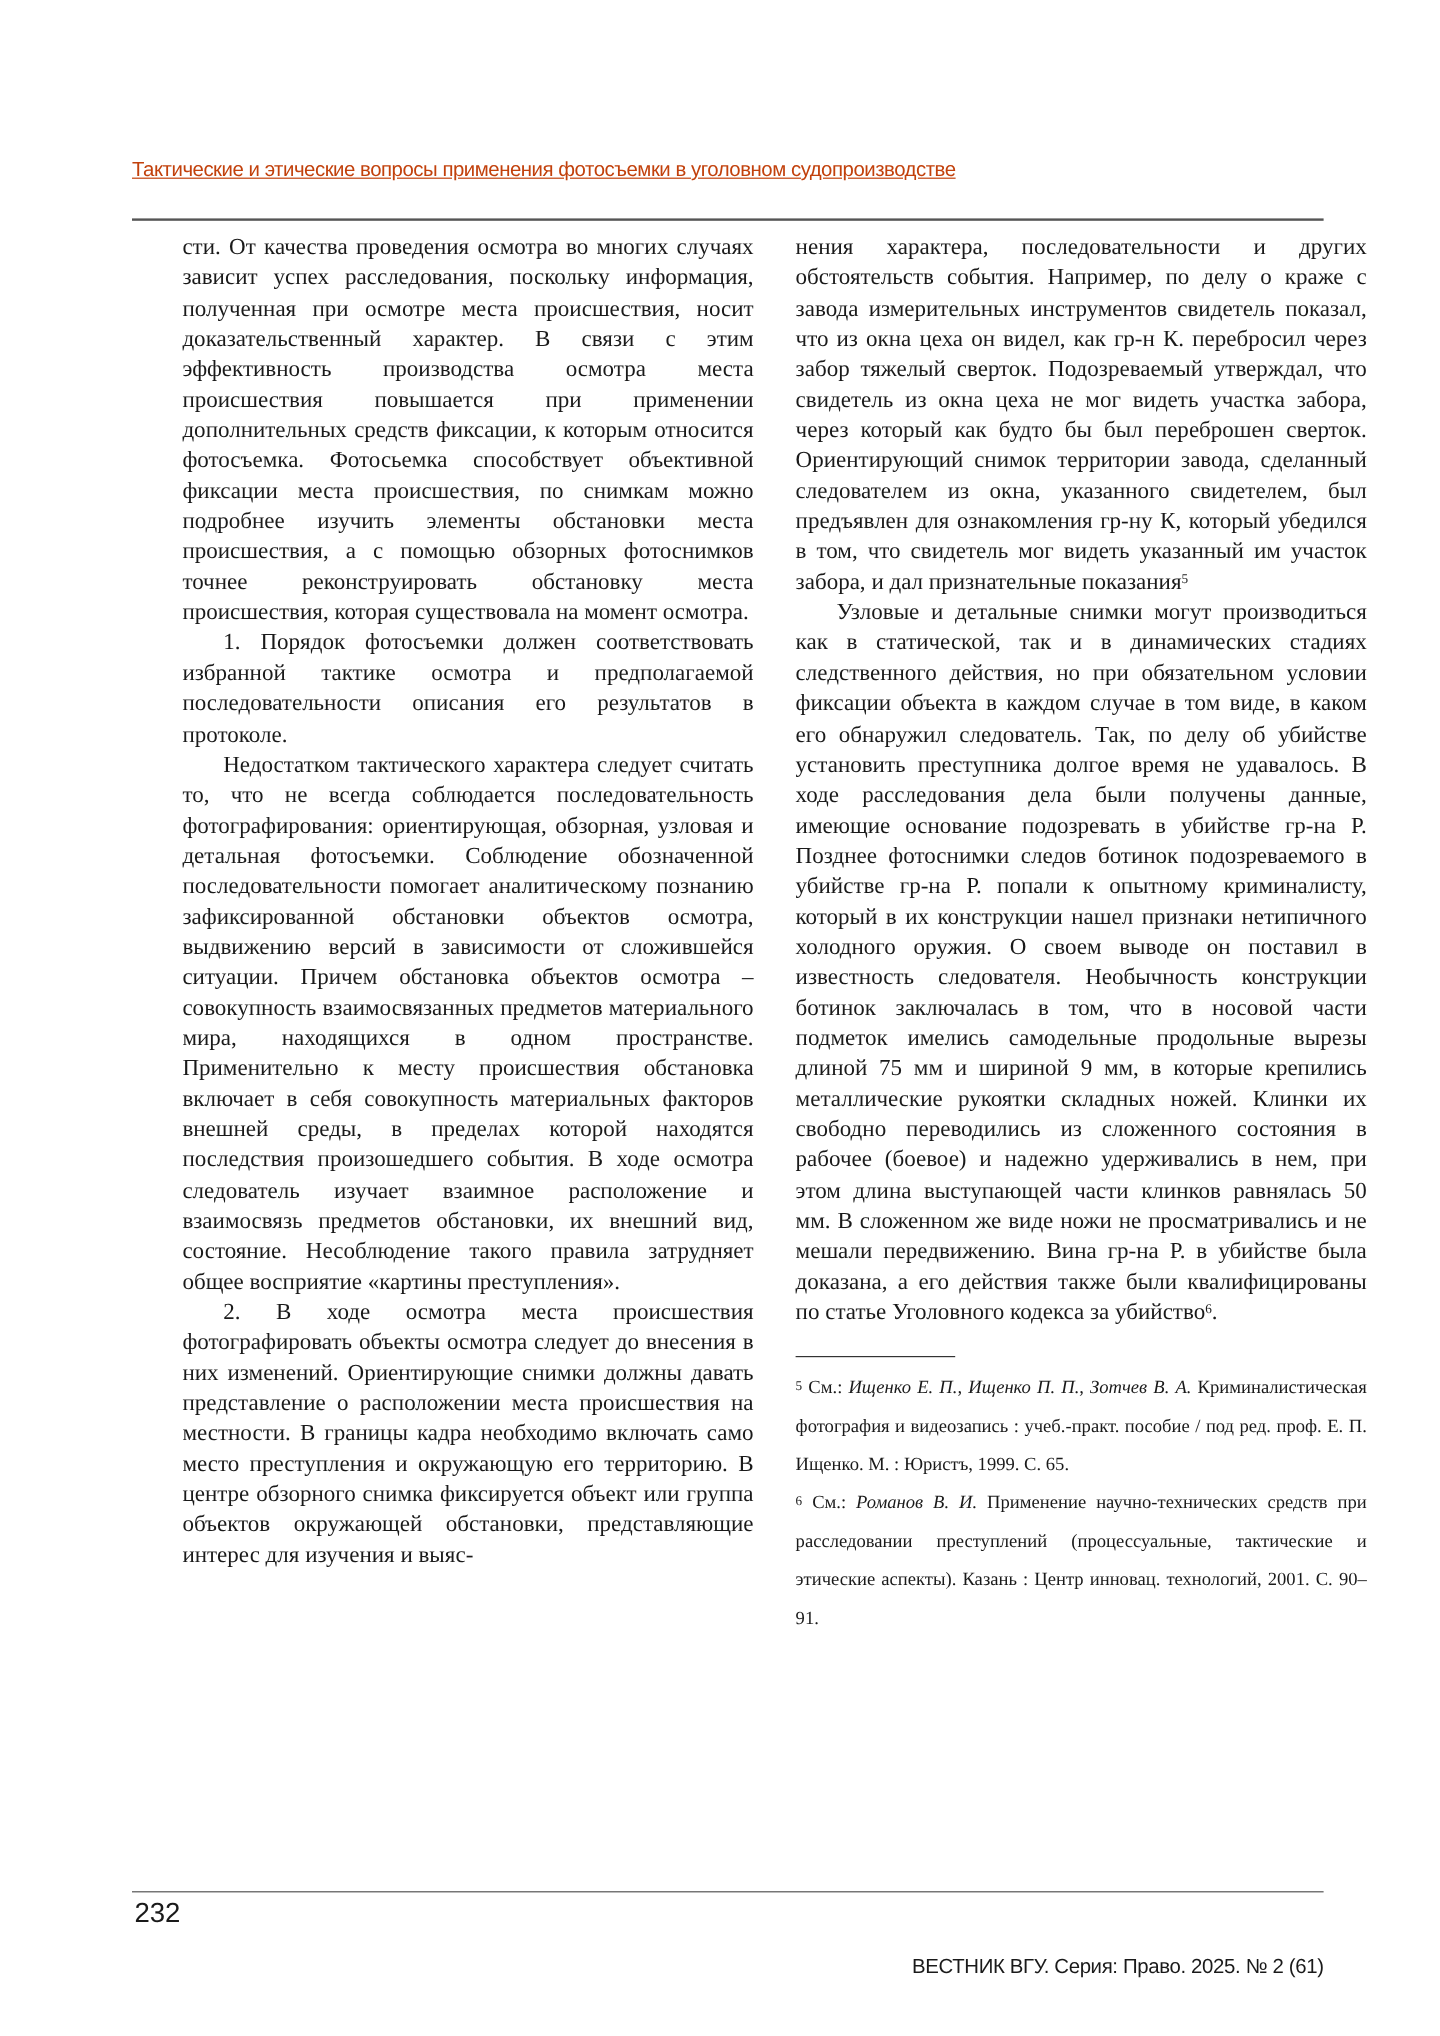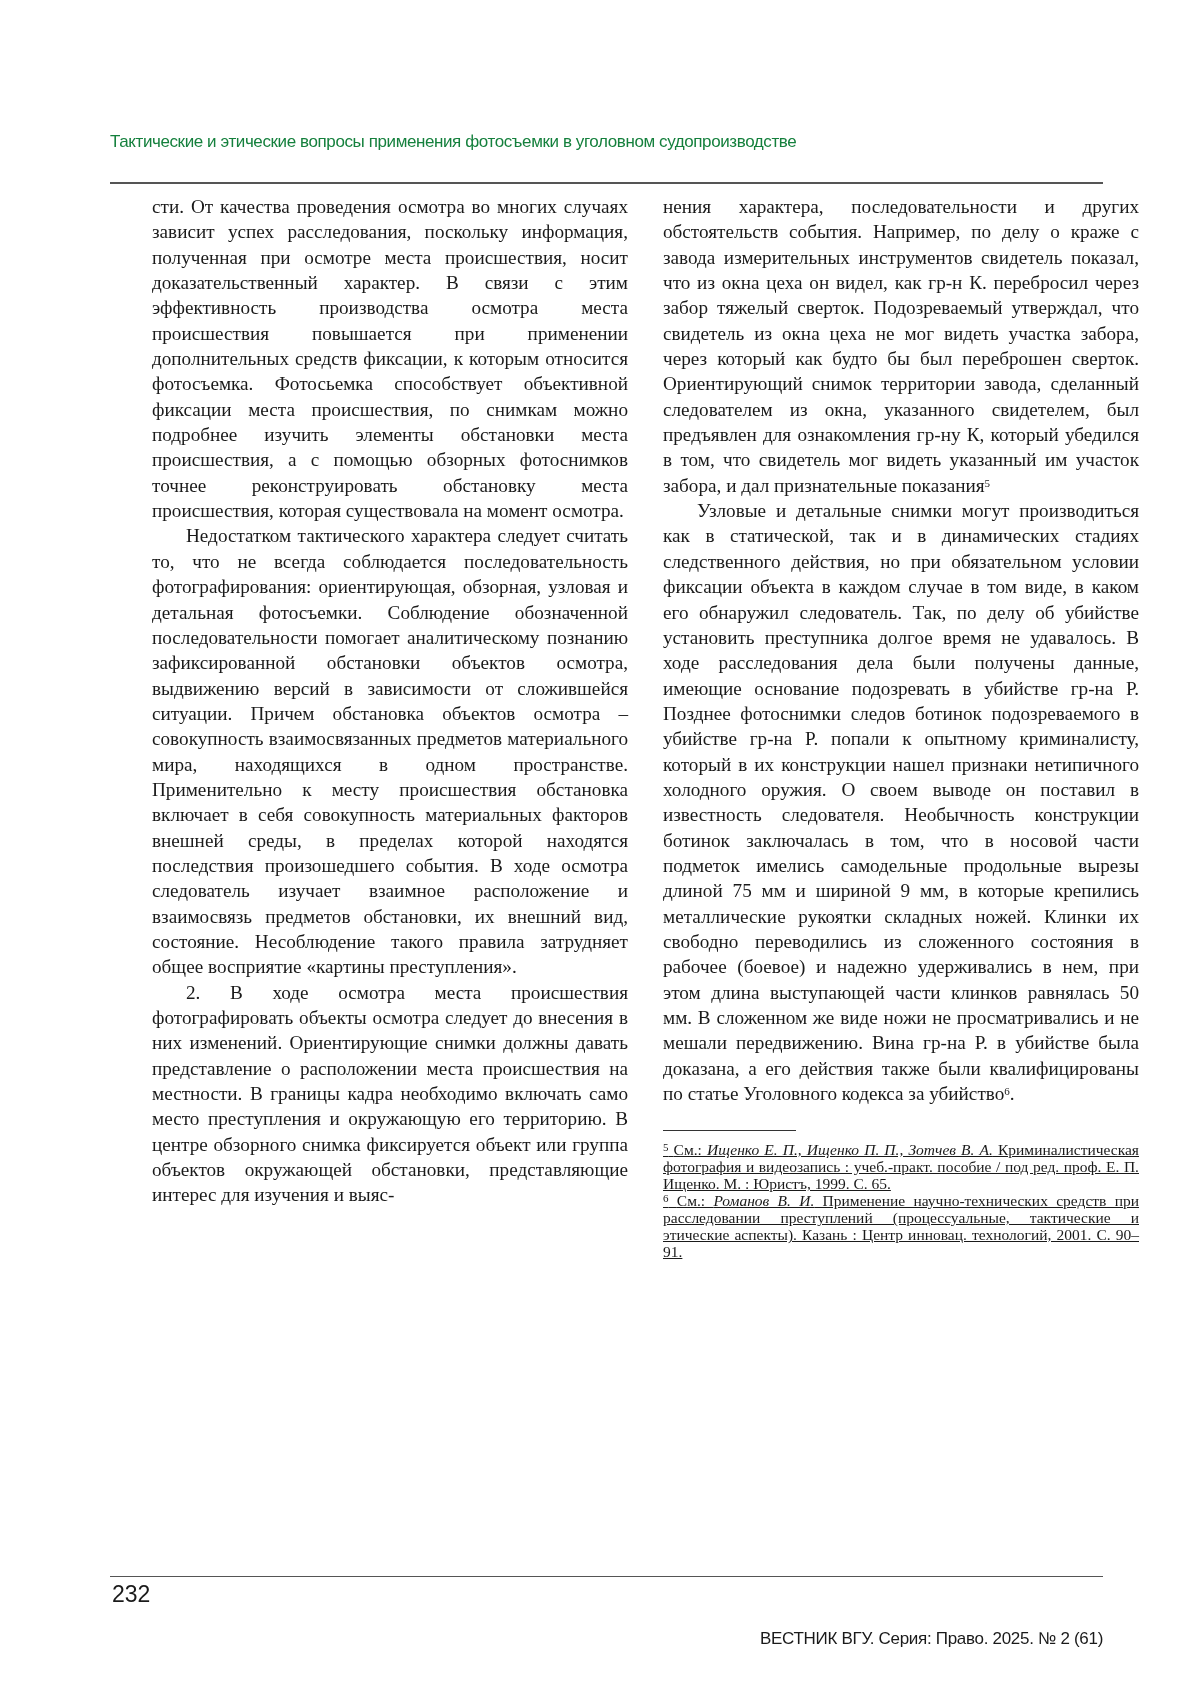--- a/index.html
+++ b/index.html
@@ -1,43 +1,44 @@
 <!DOCTYPE html>
 <html><head>
 <meta charset="utf-8">
 <style>
   html, body { margin:0; padding:0; background:#fff; }
   body { width:1200px; height:1697px; position:relative; overflow:hidden; color:#1a1a1a; }
   .header { position:absolute; left:110px; top:130px; width:993px; }
   .author { font-family:"Liberation Sans", sans-serif; font-weight:bold; font-size:17px; letter-spacing:-0.3px; margin:0; line-height:22px; }
-  .subtitle { font-family:"Liberation Sans", sans-serif; font-size:17px; letter-spacing:-0.4px; margin:0; line-height:24px; color:#15803d; }
+  .subtitle { font-family:"Liberation Sans", sans-serif; font-size:17px; letter-spacing:-0.4px; margin:0; line-height:24px; color:#c2410c;text-decoration:underline; }
   .hr-top { position:absolute; left:110px; top:182px; width:993px; border-top:2px solid #555; }
   .col { position:absolute; top:194px; width:476px; font-family:"Liberation Serif", serif; font-size:19.2px; line-height:25.35px; text-align:justify;margin-left:42px; }
   .col-left { left:110px; }
   .col-right { left:621px; }
   .col p { margin:0; text-indent:0; hyphens:auto; }
   .col p.ind { text-indent:34px; }
   sup { font-size:11px; vertical-align:top; position:relative; top:-2px; }
   .fn-rule { width:133px; border-top:1.5px solid #333; margin:24px 0 10px 0; }
-  .fn { font-size:15.5px; line-height:17px; text-indent:34px; text-align:justify; margin:0;text-decoration:underline; }
+  .fn { font-size:15.5px; line-height:32px; text-indent:34px; text-align:justify; margin:0; }
   .fn i { font-style:italic; }
   .hr-bottom { position:absolute; left:110px; top:1576px; width:993px; border-top:1.5px solid #555; }
   .page-num { position:absolute; left:112px; top:1581px; font-family:"Liberation Sans", sans-serif; font-size:23px; }
   .journal { position:absolute; right:97px; top:1581px; font-family:"Liberation Sans", sans-serif; font-size:17px; letter-spacing:-0.3px;margin-top:48px; }
 </style>
 </head>
 <body>
 
 <div class="header">
   <p class="subtitle">Тактические и этические вопросы применения фотосъемки в уголовном судопроизводстве</p>
 </div>
 <div class="hr-top"></div>
 
 <div class="col col-left">
   <p>сти. От качества проведения осмотра во многих случаях зависит успех расследования, поскольку информация, полученная при осмотре места происшествия, носит доказательственный характер. В связи с этим эффективность производства осмотра места происшествия повышается при применении дополнительных средств фиксации, к которым относится фотосъемка. Фотосьемка способствует объективной фиксации места происшествия, по снимкам можно подробнее изучить элементы обстановки места происшествия, а с помощью обзорных фотоснимков точнее реконструировать обстановку места происшествия, которая существовала на момент осмотра.</p>
+  <p class="ind">1. Порядок фотосъемки должен соответствовать избранной тактике осмотра и предполагаемой последовательности описания его результатов в протоколе.</p>
   <p class="ind">Недостатком тактического характера следует считать то, что не всегда соблюдается последовательность фотографирования: ориентирующая, обзорная, узловая и детальная фотосъемки. Соблюдение обозначенной последовательности помогает аналитическому познанию зафиксированной обстановки объектов осмотра, выдвижению версий в зависимости от сложившейся ситуации. Причем обстановка объектов осмотра – совокупность взаимосвязанных предметов материального мира, находящихся в одном пространстве. Применительно к месту происшествия обстановка включает в себя совокупность материальных факторов внешней среды, в пределах которой находятся последствия произошедшего события. В ходе осмотра следователь изучает взаимное расположение и взаимосвязь предметов обстановки, их внешний вид, состояние. Несоблюдение такого правила затрудняет общее восприятие «картины преступления».</p>
   <p class="ind">2. В ходе осмотра места происшествия фотографировать объекты осмотра следует до внесения в них изменений. Ориентирующие снимки должны давать представление о расположении места происшествия на местности. В границы кадра необходимо включать само место преступления и окружающую его территорию. В центре обзорного снимка фиксируется объект или группа объектов окружающей обстановки, представляющие интерес для изучения и выяс-</p>
 </div>
 
 <div class="col col-right">
   <p><span>нения характера, последовательности и других обстоятельств события. Например, по делу о краже с завода измерительных инструментов свидетель показал, что из окна цеха он видел, как гр-н К. перебросил через забор тяжелый сверток. Подозреваемый утверждал, что свидетель из окна цеха не мог видеть участка забора, через который как будто бы был переброшен сверток. Ориентирующий снимок территории завода, сделанный следователем из окна, указанного свидетелем, был предъявлен для ознакомления гр-ну К, который убедился в том, что свидетель мог видеть указанный им участок забора, и дал признательные показания</span><sup>5</sup><span></span></p>
   <p class="ind"><span>Узловые и детальные снимки могут производиться как в статической, так и в динамических стадиях следственного действия, но при обязательном условии фиксации объекта в каждом случае в том виде, в каком его обнаружил следователь. Так, по делу об убийстве установить преступника долгое время не удавалось. В ходе расследования дела были получены данные, имеющие основание подозревать в убийстве гр-на Р. Позднее фотоснимки следов ботинок подозреваемого в убийстве гр-на Р. попали к опытному криминалисту, который в их конструкции нашел признаки нетипичного холодного оружия. О своем выводе он поставил в известность следователя. Необычность конструкции ботинок заключалась в том, что в носовой части подметок имелись самодельные продольные вырезы длиной 75 мм и шириной 9 мм, в которые крепились металлические рукоятки складных ножей. Клинки их свободно переводились из сложенного состояния в рабочее (боевое) и надежно удерживались в нем, при этом длина выступающей части клинков равнялась 50 мм. В сложенном же виде ножи не просматривались и не мешали передвижению. Вина гр-на Р. в убийстве была доказана, а его действия также были квалифицированы по статье Уголовного кодекса за убийство</span><sup>6</sup><span>.</span></p>
 
   <div class="fn-rule"></div>
   <p class="fn"><sup>5</sup> <span>См.: </span><i>Ищенко Е. П., Ищенко П. П., Зотчев В. А.</i><span> Криминалистическая фотография и видеозапись : учеб.-практ. пособие / под ред. проф. Е. П. Ищенко. М. : Юристъ, 1999. С. 65.</span></p>

